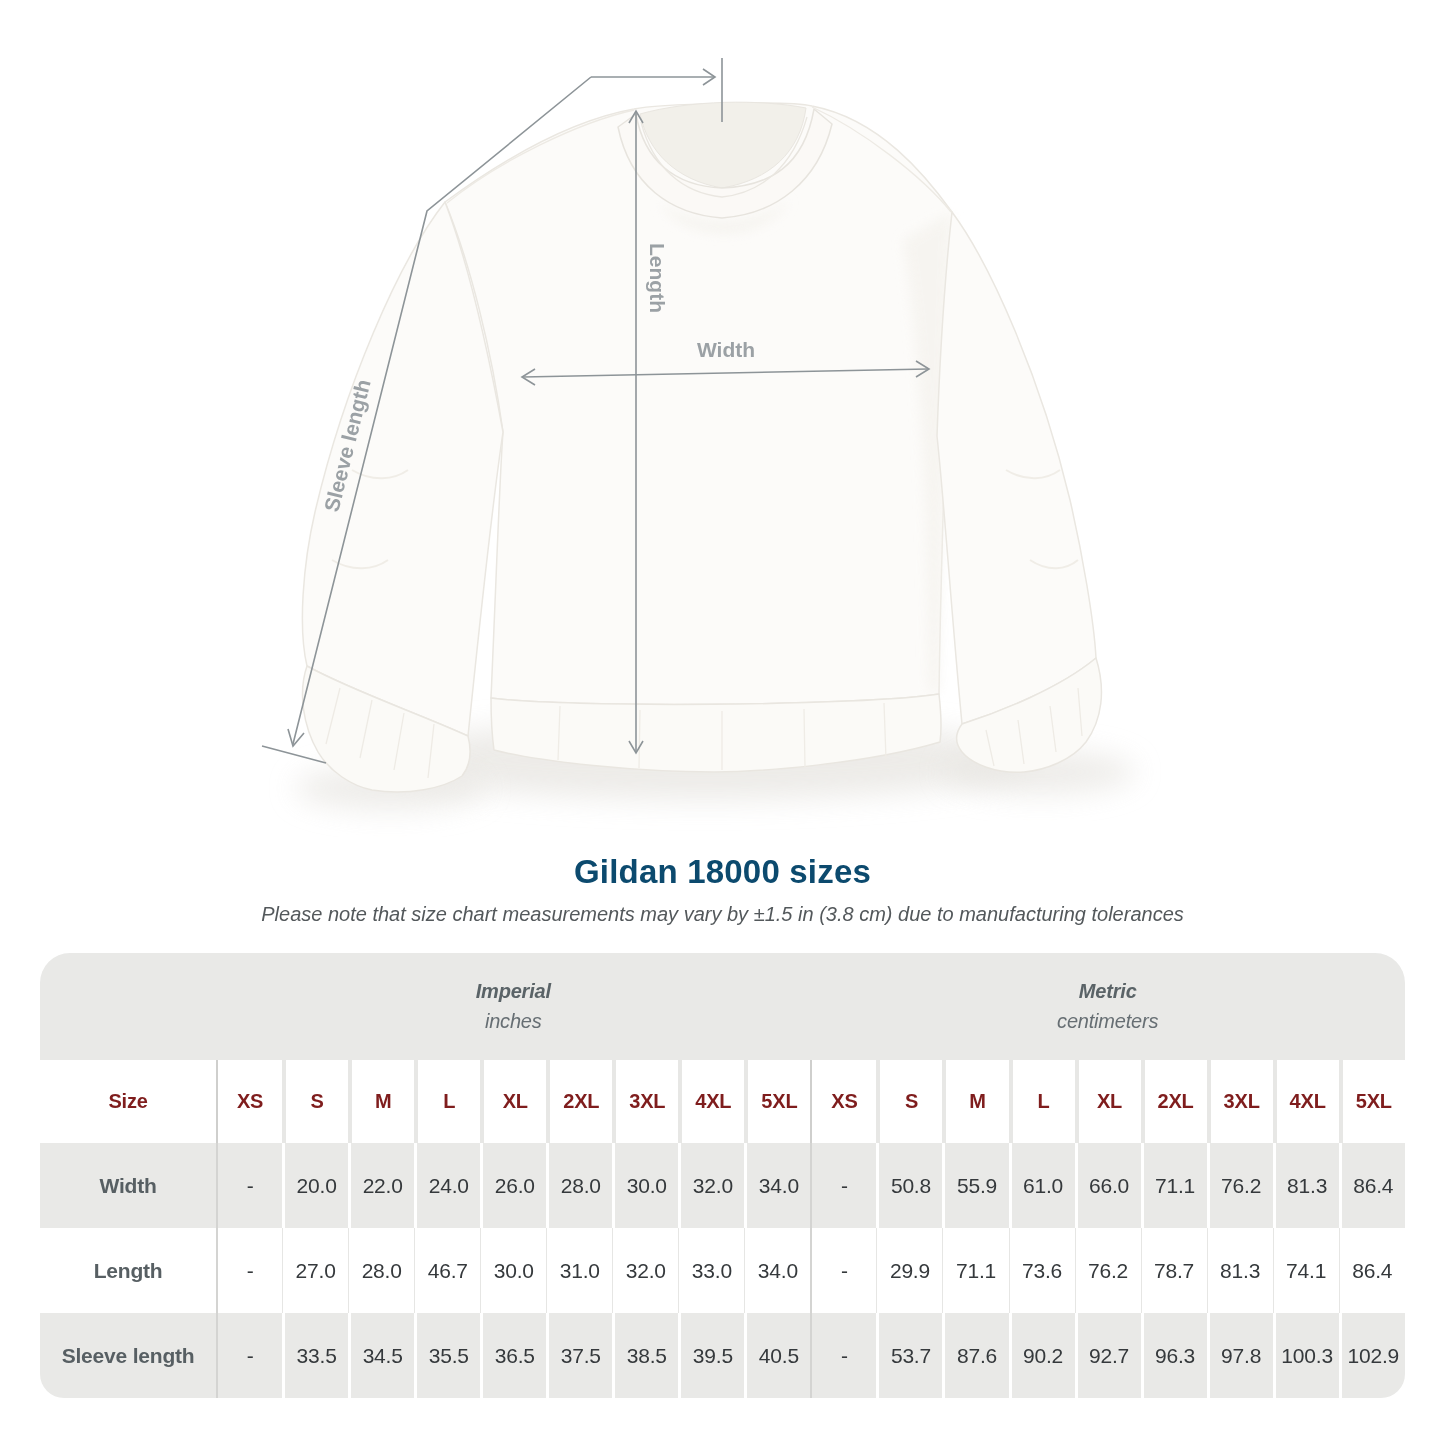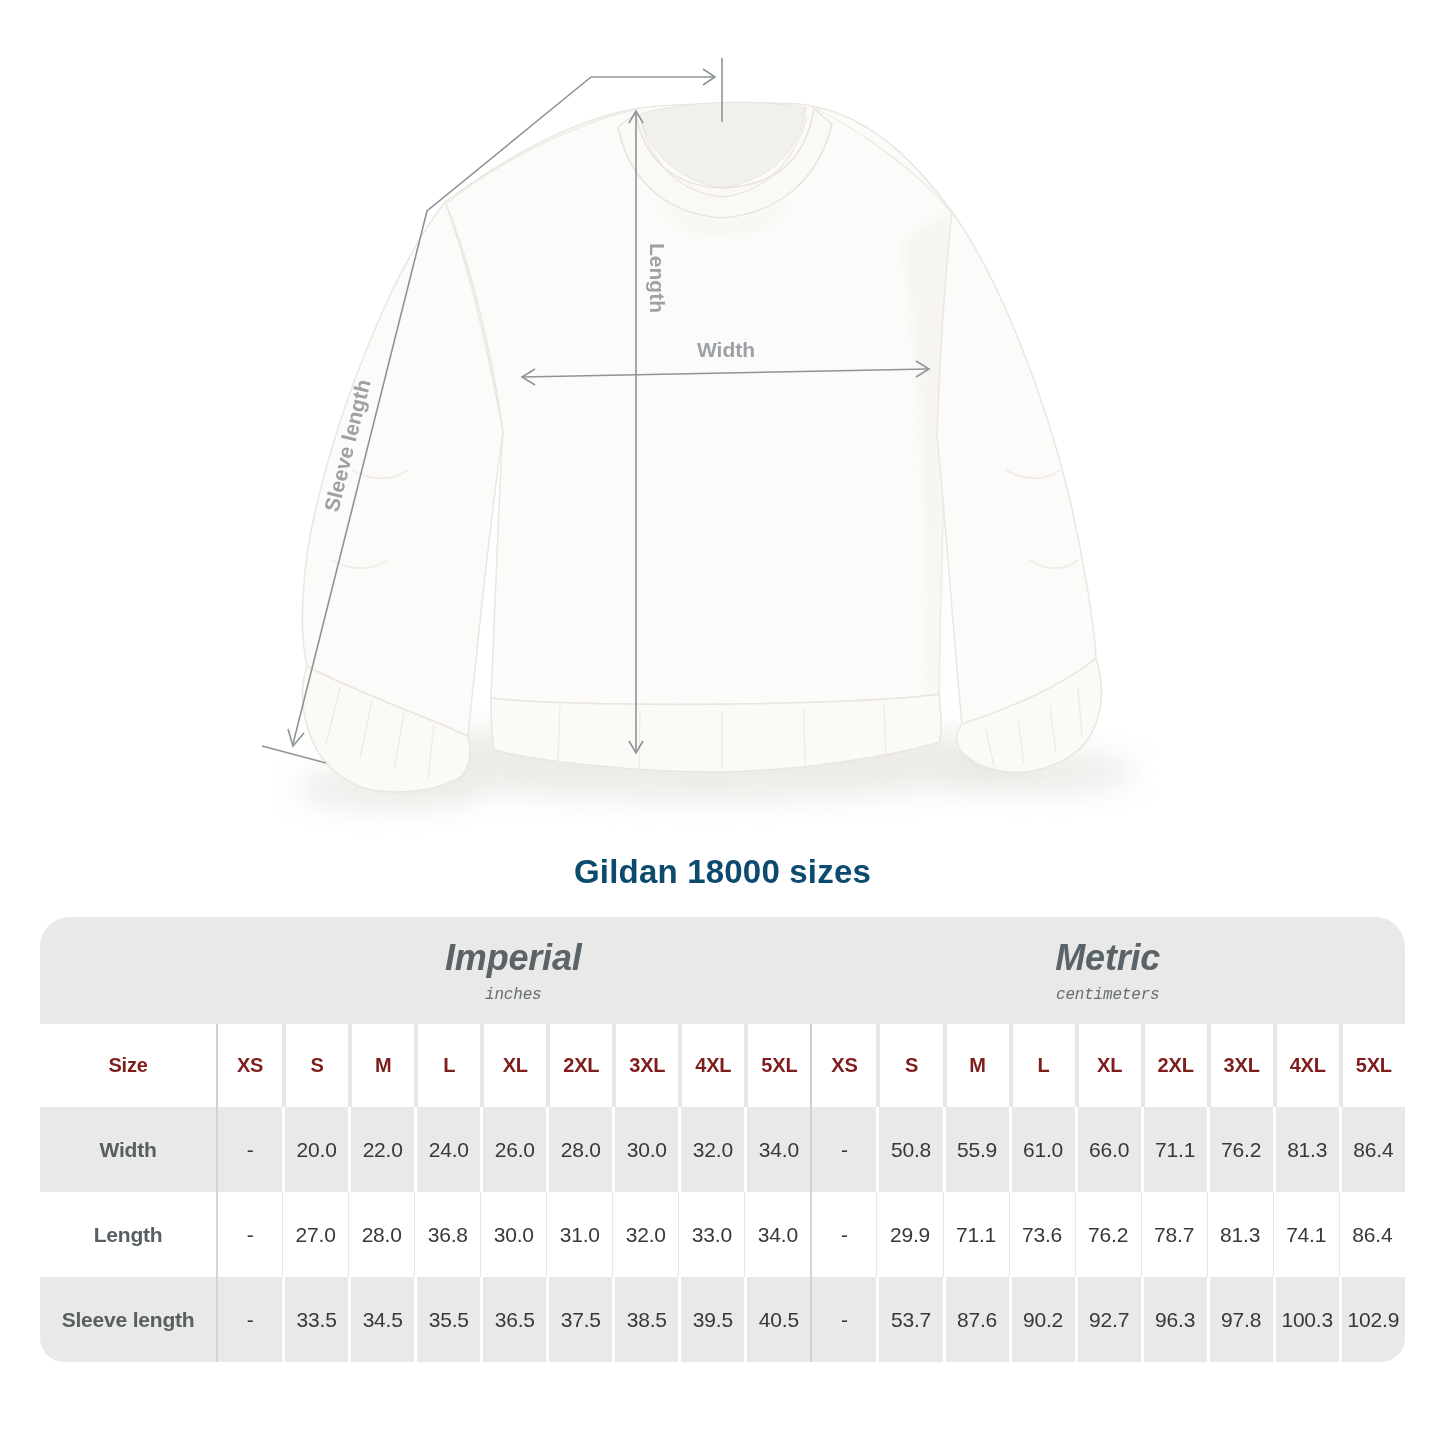--- a/index.html
+++ b/index.html
@@ -23,22 +23,22 @@
   
   .tbl-wrap{
     width:1365px;margin:26px 40px 0 40px;border-radius:30px 30px 24px 24px;overflow:hidden;
   }
   table.size-table{width:1365px;border-collapse:separate;border-spacing:0;table-layout:fixed;}
   .size-table td{
     text-align:center;vertical-align:middle;padding:0;
     font-size:21px;color:#35393c;letter-spacing:-0.2px;
   }
   tr.band-row td{background:#e9e9e7;height:107px;border:none;}
-  .unit-name{font-size:36px;font-weight:700;font-style:italic;color:#5a6367;margin-bottom:7px;}
-  .unit-sub{font-size:16px;font-style:italic;color:#666e73;font-family:Liberation Mono, monospace;}
+  .unit-name{font-size:20px;font-weight:700;font-style:italic;color:#5a6367;margin-bottom:7px;}
+  .unit-sub{font-size:20px;font-style:italic;color:#666e73;}
   tr.heads-row td{
     background:#ffffff;height:83px;border-left:4px solid #e7e7e5;
     font-size:20px;font-weight:700;color:#7f1d1d;
   }
   tr.heads-row td:first-child{border-left:none;}
   tr.data-row td{height:85px;}
   tr.data-row td.row-label{font-size:21px;font-weight:700;color:#575f63;border-left:none;}
   tr.gray-row td{background:#e9e9e7;border-left:3px solid #ffffff;}
   tr.white-row td{background:#ffffff;border-left:1px solid #e6e6e4;}
   tr.gray-row td.row-label,tr.white-row td.row-label{border-left:none;}
@@ -124,20 +124,21 @@
     <g fill="#9ba1a5" font-family="Liberation Sans, DejaVu Sans, sans-serif" font-size="21" font-weight="bold">
       <text x="726" y="357" text-anchor="middle">Width</text>
       <text transform="translate(650,243) rotate(90)">Length</text>
       <text transform="translate(338,513) rotate(-76)">Sleeve length</text>
     </g>
   </svg>
 </div>
 
 <div class="title-block">
   <h1 class="page-title">Gildan 18000 sizes</h1>
+  <p class="page-subtitle">Please note that size chart measurements may vary by ±1.5 in (3.8 cm) due to manufacturing tolerances</p>
 </div>
 
 <div class="tbl-wrap">
 <table class="size-table">
   <colgroup>
     <col style="width:176px">
     <col span="18" style="width:66px">
   </colgroup>
   <tbody>
         <tr class="band-row">
@@ -191,21 +192,21 @@
     <td>71.1</td>
     <td>76.2</td>
     <td>81.3</td>
     <td>86.4</td>
   </tr>
   <tr class="data-row white-row">
     <td class="row-label">Length</td>
     <td class="grp">-</td>
     <td>27.0</td>
     <td>28.0</td>
-    <td>36.8</td>
+    <td>46.7</td>
     <td>30.0</td>
     <td>31.0</td>
     <td>32.0</td>
     <td>33.0</td>
     <td>34.0</td>
     <td class="grp">-</td>
     <td>29.9</td>
     <td>71.1</td>
     <td>73.6</td>
     <td>76.2</td>

